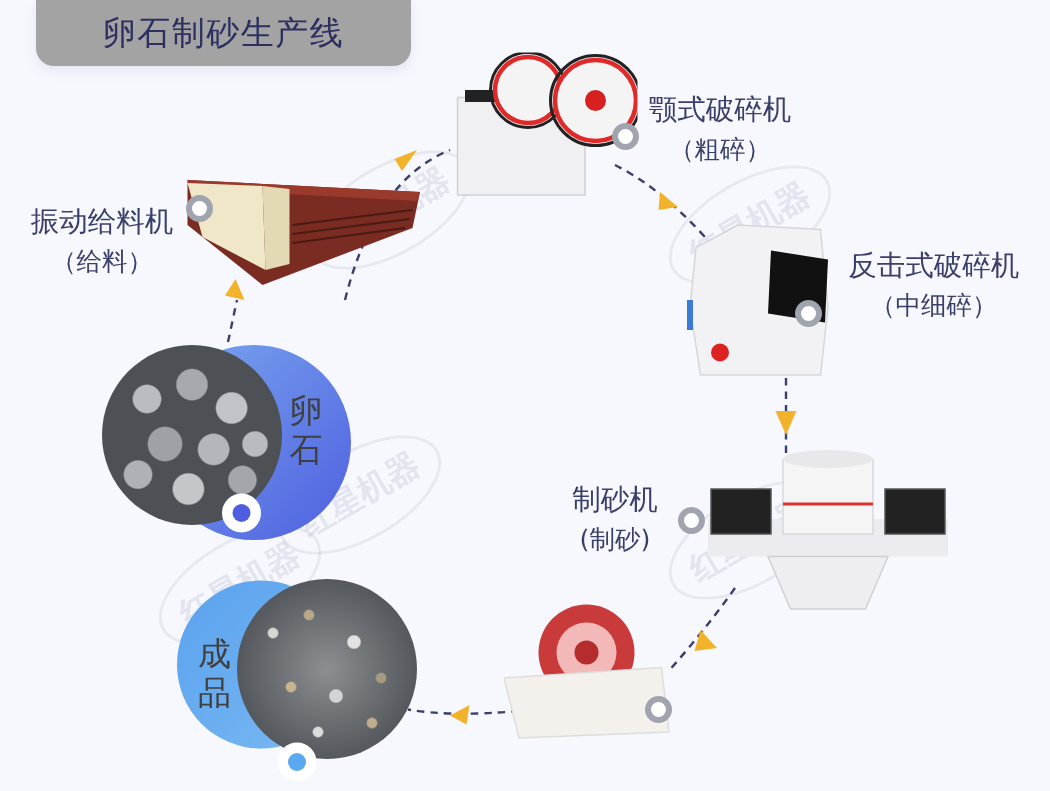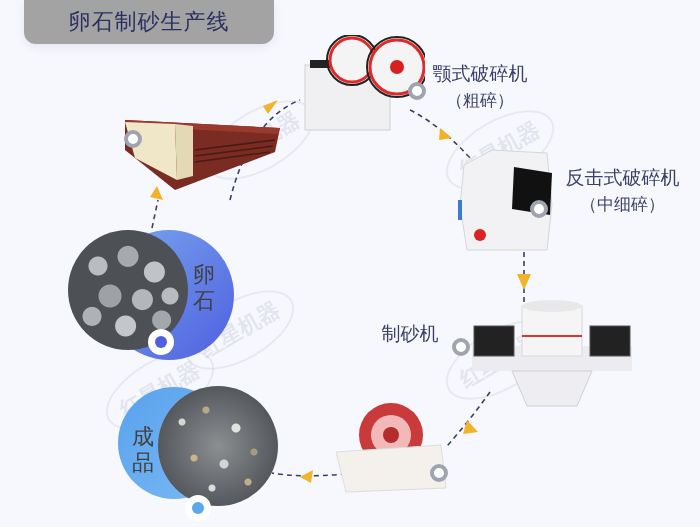--- a/index.html
+++ b/index.html
@@ -193,25 +193,30 @@
   <div class="ring" style="left:452px;top:338px;"></div>
 
   <svg class="machine" style="left:336px;top:400px;" width="120" height="95">
     <circle cx="55" cy="35" r="32" fill="#c93a3a"></circle>
     <circle cx="55" cy="35" r="20" fill="#f3b9b9"></circle>
     <circle cx="55" cy="35" r="8" fill="#b52c2c"></circle>
     <polygon points="0,52 105,45 110,88 10,92" fill="#f4f1ec" stroke="#ddd"></polygon>
   </svg>
   <div class="ring" style="left:430px;top:464px;"></div>
 
+  <div class="label" style="left:8px;top:137px;width:120px;">
+    <span class="name">振动给料机</span>
+    <span class="sub">（给料）</span>
+  </div>
   <div class="label" style="left:425px;top:62px;width:110px;">
     <span class="name">颚式破碎机</span>
     <span class="sub">（粗碎）</span>
   </div>
   <div class="label" style="left:555px;top:166px;width:135px;">
     <span class="name">反击式破碎机</span>
     <span class="sub">（中细碎）</span>
   </div>
   <div class="label" style="left:370px;top:322px;width:80px;">
     <span class="name">制砂机</span>
+    <span class="sub">(制砂)</span>
   </div>
 
 </div>
 
 </body></html>

